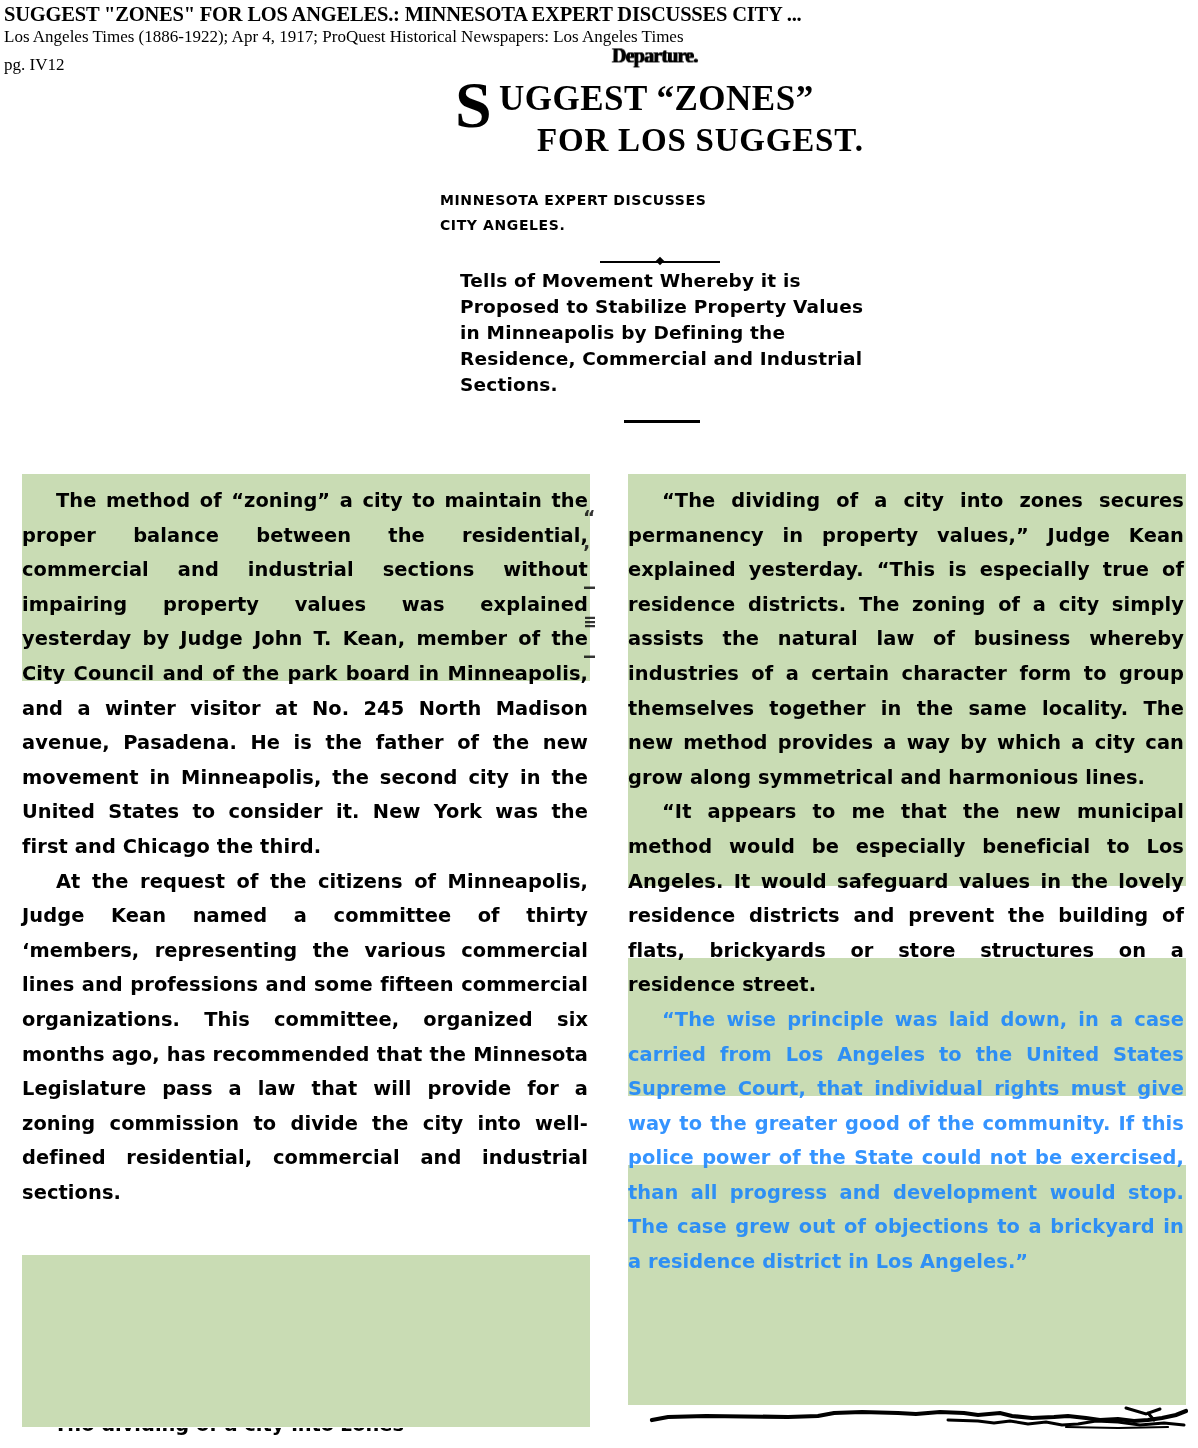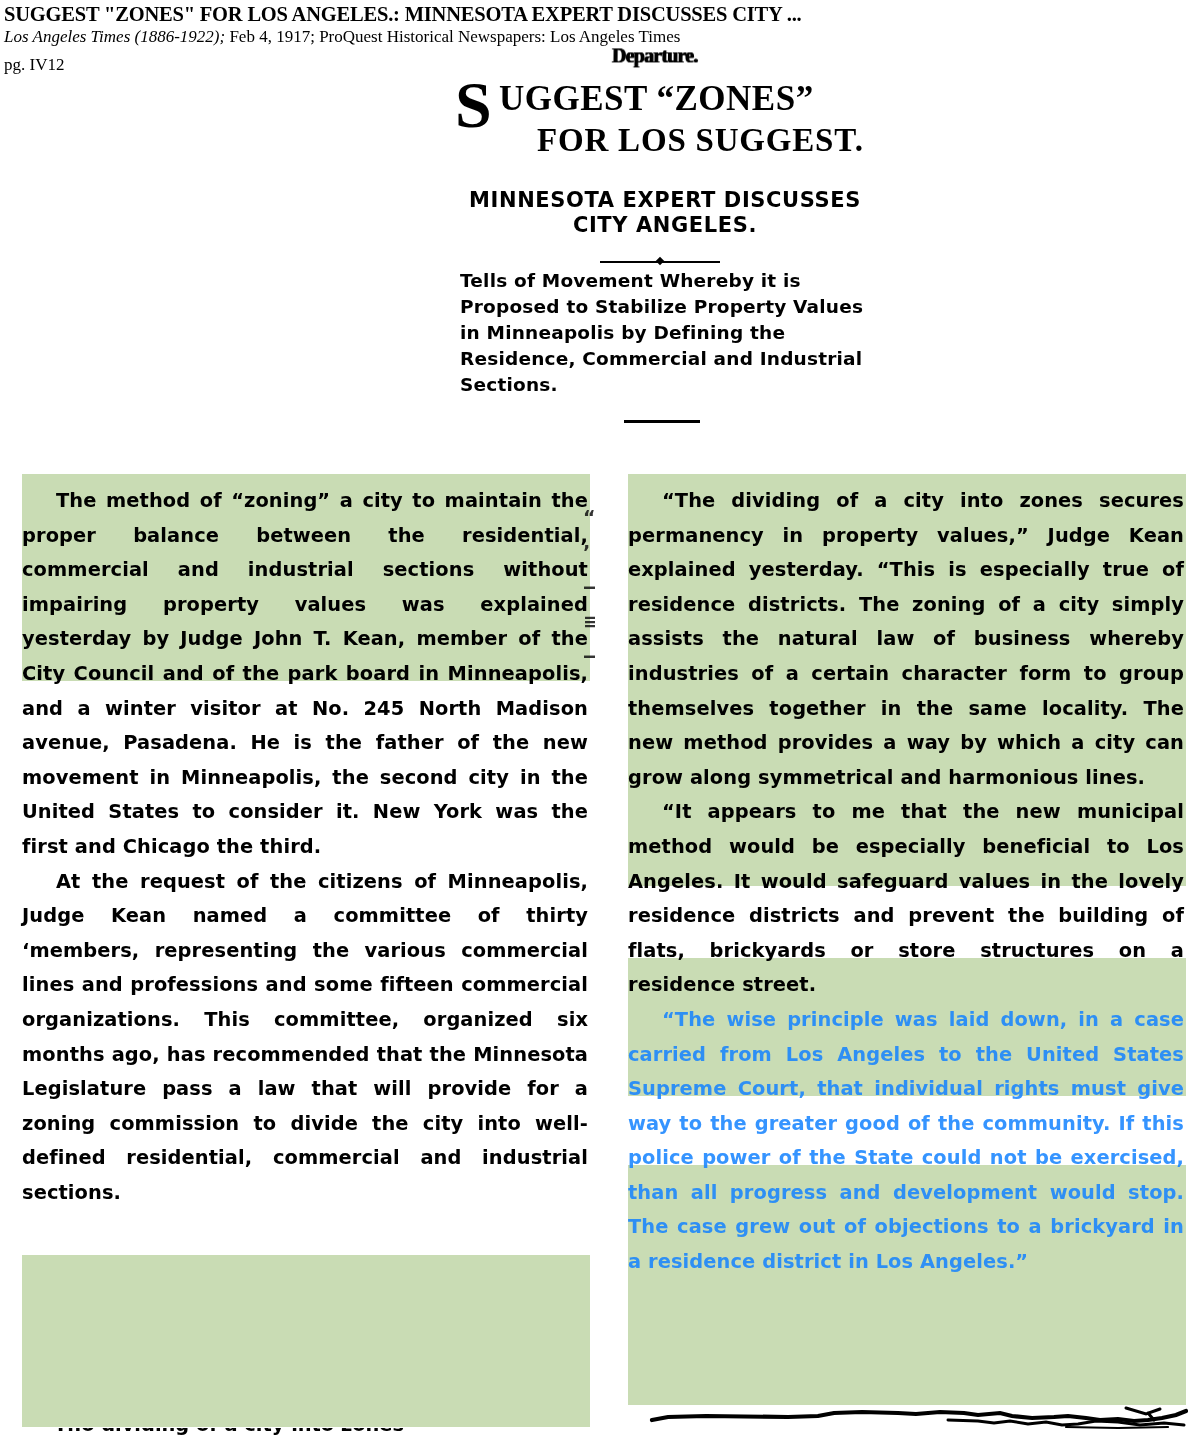--- a/index.html
+++ b/index.html
@@ -32,21 +32,20 @@
     letter-spacing: -0.2px;
     white-space: nowrap;
   }
   .pq-cite {
     font-size: 17px;
     line-height: 20px;
     margin-top: 1px;
     white-space: nowrap;
   }
   .pq-cite .ital {
-    font-style: italic;
   }
   .pq-page {
     font-size: 17px;
     line-height: 20px;
     margin-top: 8px;
   }
 
   
   .departure-artifact {
     position: absolute;
@@ -103,24 +102,23 @@
     line-height: 40px;
     padding-left: 82px;
     letter-spacing: 0.8px;
   }
 
   .subhead {
     position: absolute;
     left: 440px;
     top: 188px;
     width: 450px;
-    text-align: center;
-    font-family: "DejaVu Sans", "Liberation Sans", sans-serif;
-    font-weight: bold;
-    font-size: 21px;
+    font-family: "DejaVu Sans", "Liberation Sans", sans-serif;
+    font-weight: bold;
+    font-size: 14px;
     line-height: 25px;
     letter-spacing: 0.6px;
     filter: blur(0.28px) contrast(1.6);
   }
 
   .rule-diamond {
     position: absolute;
     left: 600px;
     top: 258px;
     width: 120px;
@@ -255,21 +253,21 @@
 <body>
 
 <div class="hl-band" id="hl1"></div>
 <div class="hl-band" id="hl2"></div>
 <div class="hl-band" id="hl3"></div>
 <div class="hl-band" id="hl4"></div>
 <div class="hl-band" id="hl5"></div>
 
 <div class="pq-header">
   <div class="pq-title">SUGGEST "ZONES" FOR LOS ANGELES.: MINNESOTA EXPERT DISCUSSES CITY ...</div>
-  <div class="pq-cite"><span class="ital">Los Angeles Times (1886-1922);</span><span> Feb 4, 1917; ProQuest Historical Newspapers: Los Angeles Times</span></div>
+  <div class="pq-cite"><span class="ital">Los Angeles Times (1886-1922);</span><span> Apr 4, 1917; ProQuest Historical Newspapers: Los Angeles Times</span></div>
   <div class="pq-page">pg. IV12</div>
 </div>
 
 <div class="departure-artifact">Departure.</div>
 
 <div class="article">
 
   <div class="headline-wrap">
     <div class="headline hl-line1">
       <span class="dropcap">S</span><span>UGGEST “ZONES”</span>

